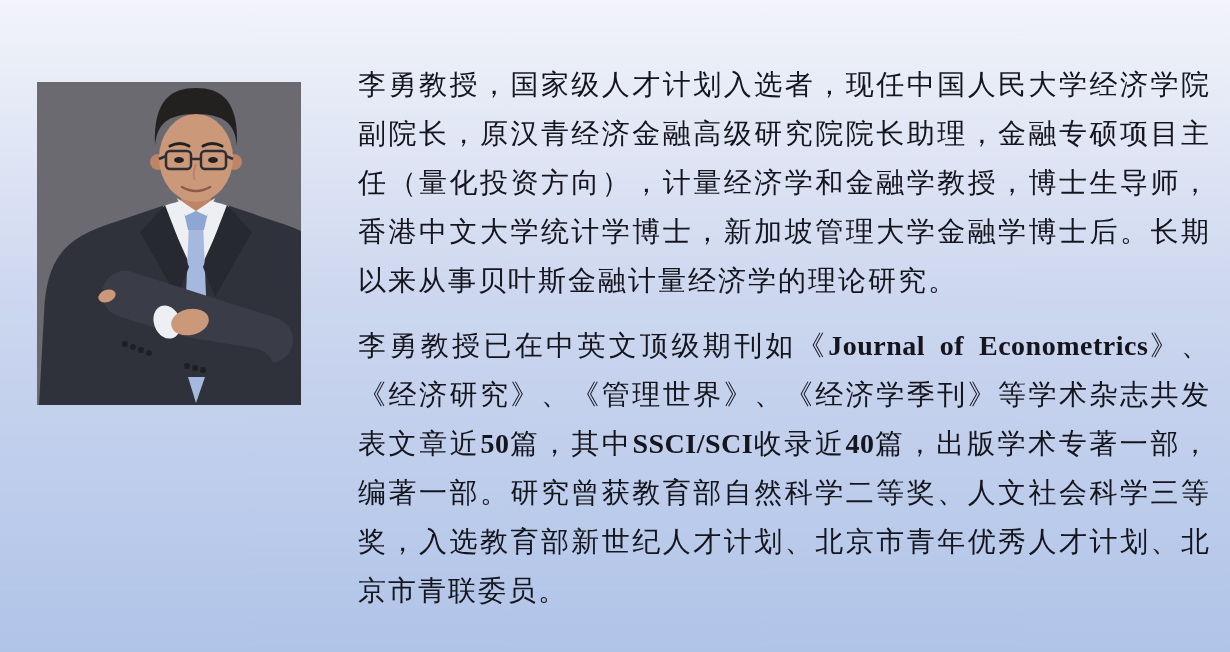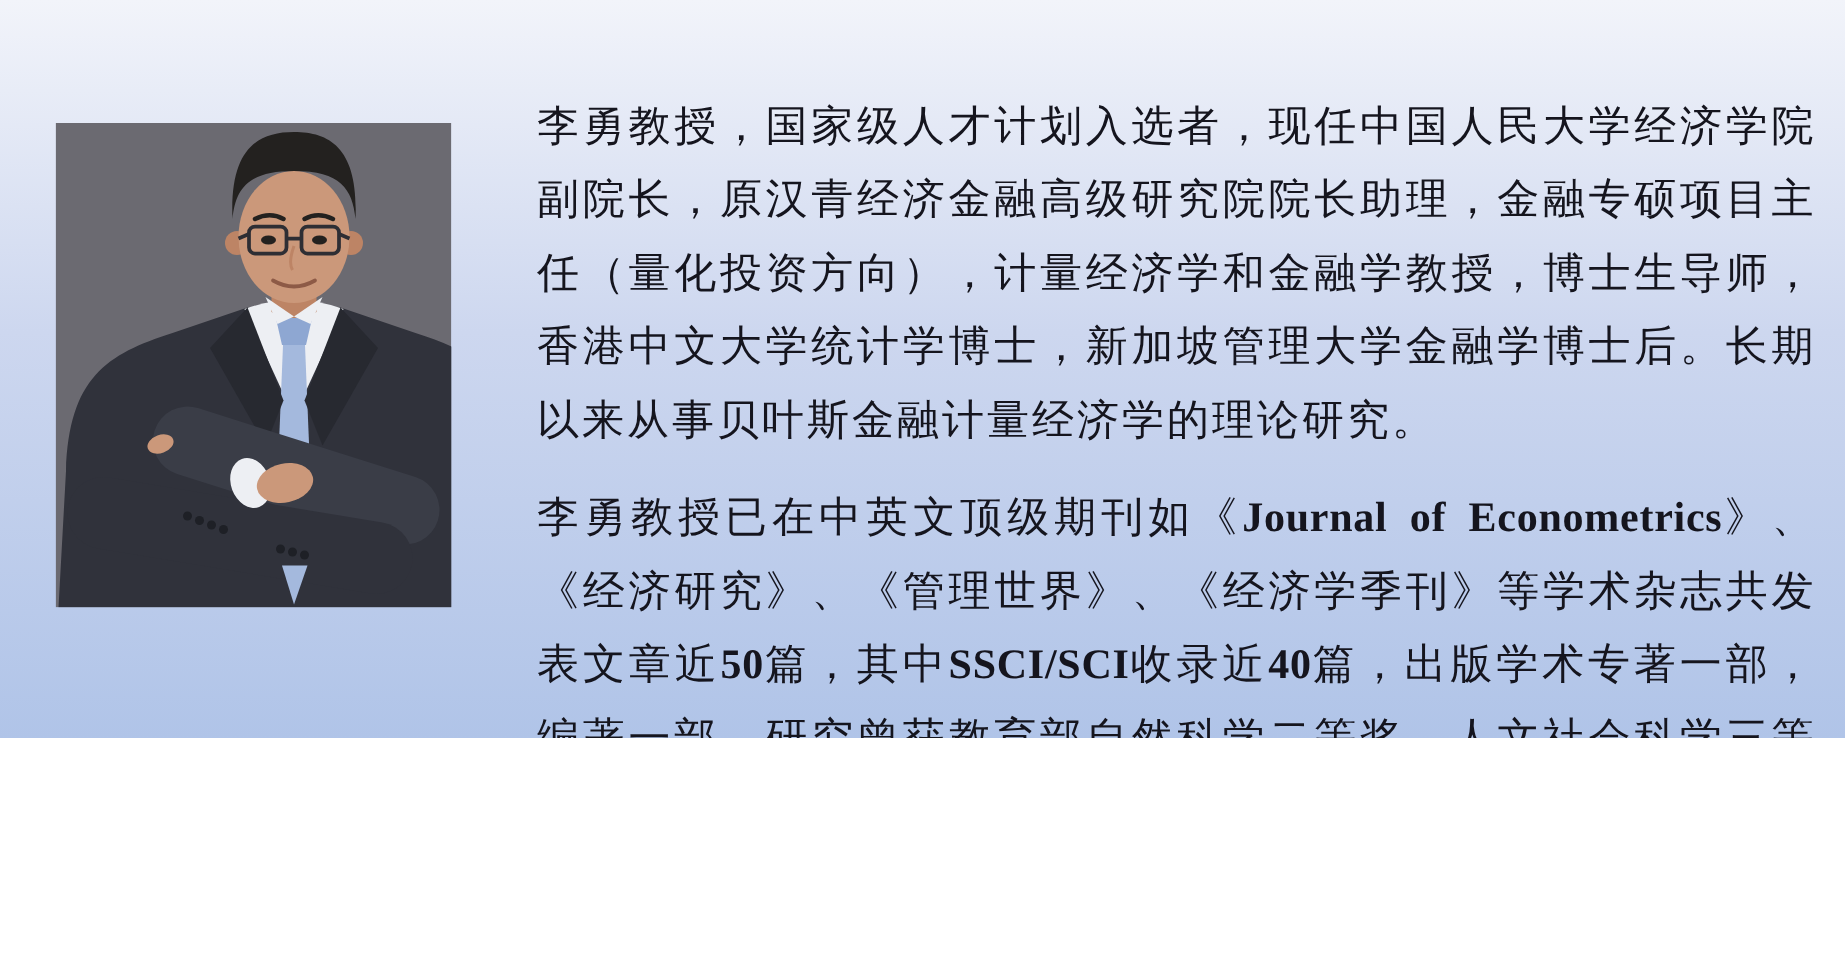--- a/index.html
+++ b/index.html
@@ -1,19 +1,19 @@
 <!DOCTYPE html>
 <html><head>
 <meta charset="utf-8">
 <style>
   html, body { margin: 0; padding: 0; }
   .slide {
     position: relative;
     width: 1230px;
-    height: 492px;
+    height: 652px;
     overflow: hidden;
     font-family: "Liberation Serif", "DejaVu Serif", serif;
   }
   .photo {
     position: absolute;
     left: 37px;
     top: 82px;
     width: 264px;
     height: 323px;
     overflow: hidden;

